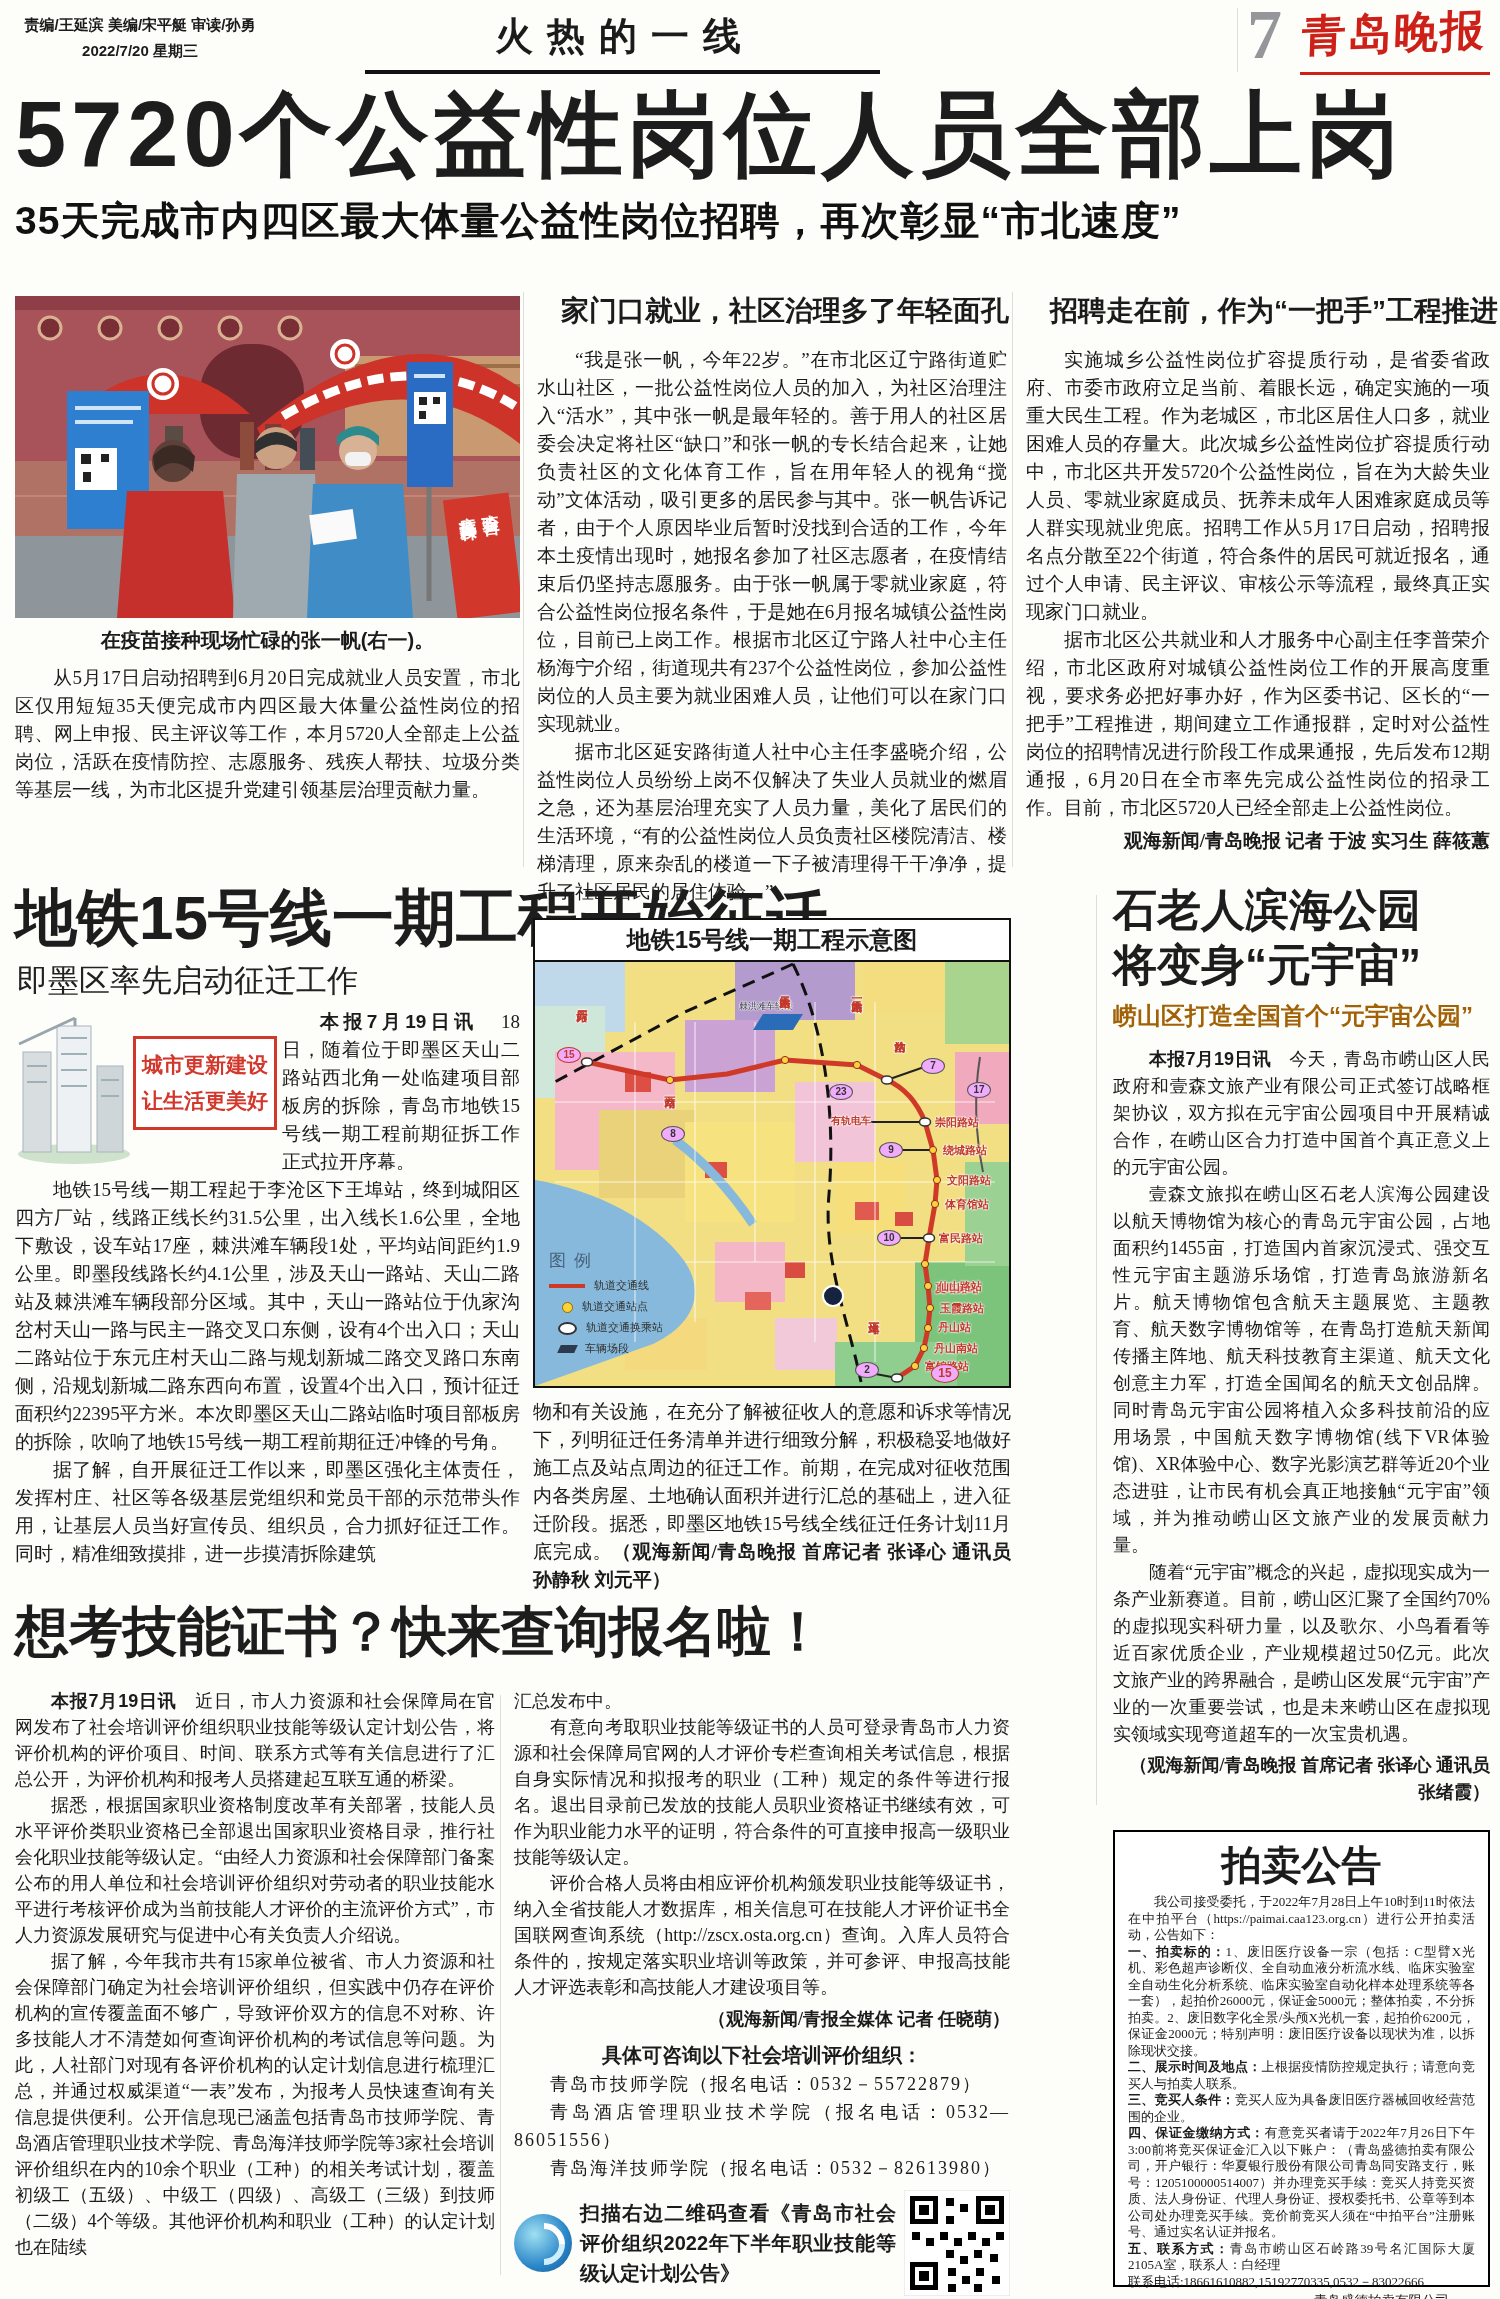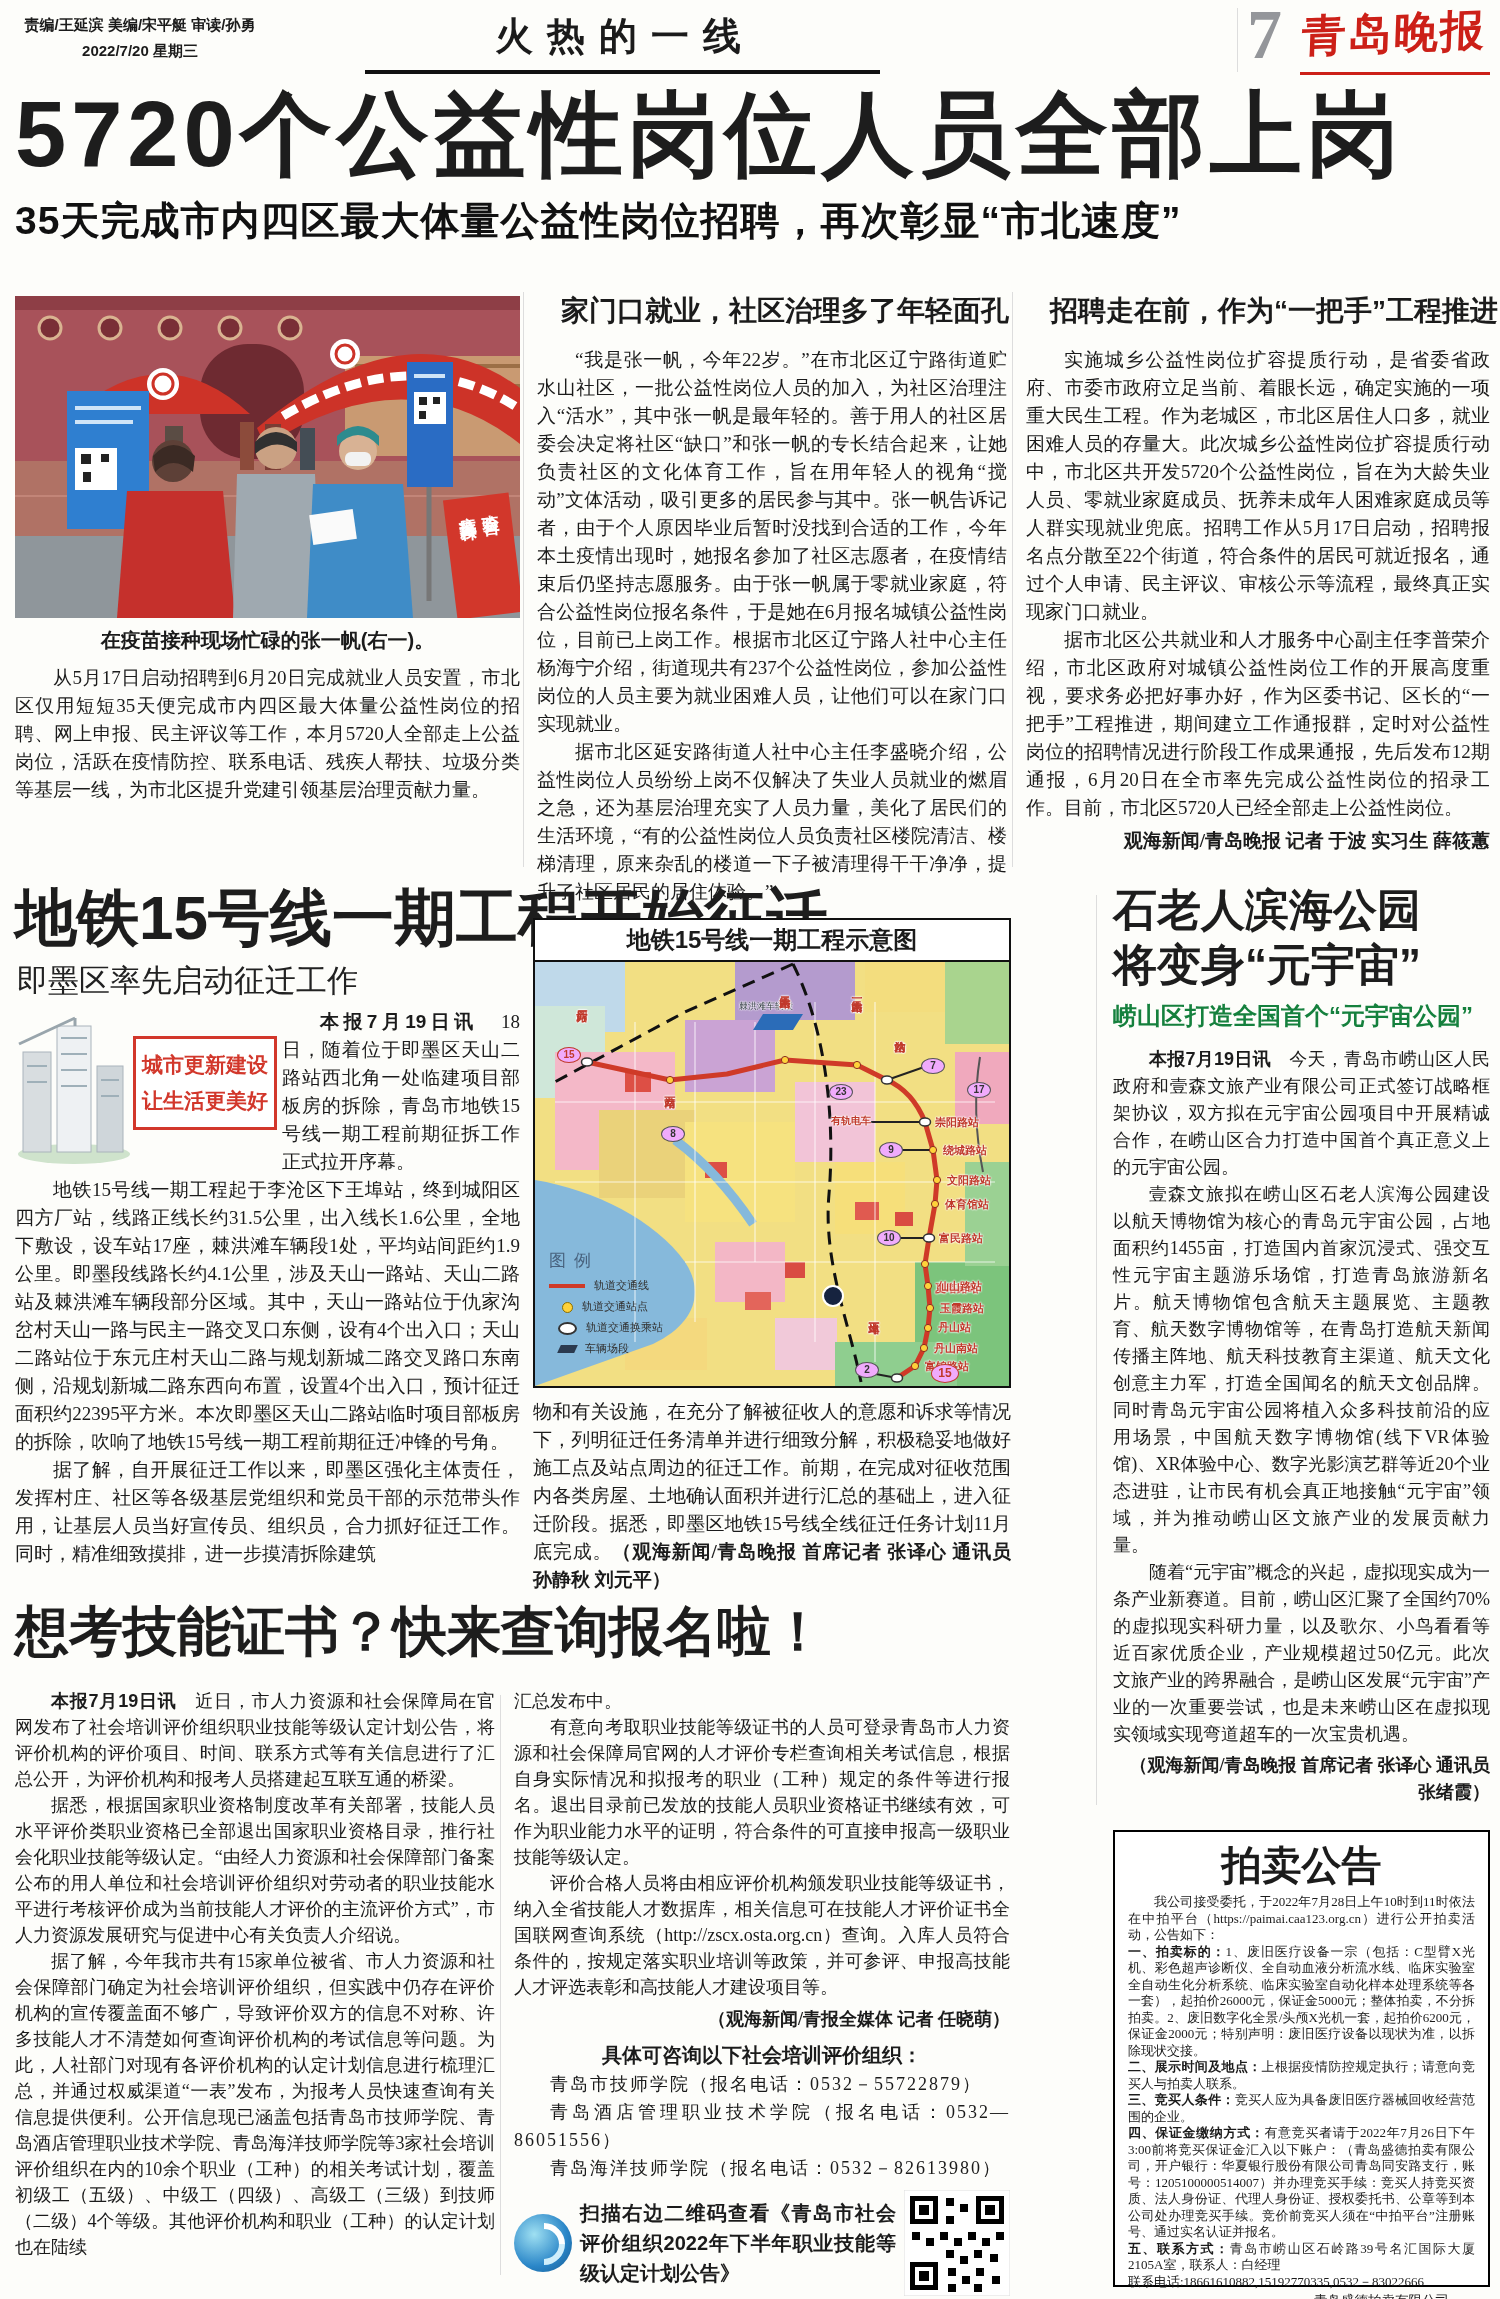--- a/index.html
+++ b/index.html
@@ -18,21 +18,21 @@
   .sec-title{font:900 38px/52px "Liberation Sans",sans-serif;letter-spacing:14px;text-align:center;}
   .pageno{font:700 70px/70px "Liberation Serif",serif;color:#94969a;}
   .masthead{font:900 44px/52px "Liberation Serif",serif;color:#cc2018;letter-spacing:2px;
             transform:skewX(-4deg) rotate(-2deg);}
   
   .h1{font:900 92px/100px "Liberation Sans",sans-serif;letter-spacing:5px;color:#1d1d1d;white-space:nowrap;}
   .sub1{font:600 39px/46px "Liberation Sans",sans-serif;letter-spacing:1px;color:#111;white-space:nowrap;}
   .h2{font:900 62px/68px "Liberation Sans",sans-serif;color:#1d1d1d;white-space:nowrap;}
   .sub2{font:500 31px/38px "Liberation Sans",sans-serif;color:#222;}
   .h3{font:900 44px/55px "Liberation Sans",sans-serif;color:#1d1d1d;}
-  .sub3{font:600 24px/32px "Liberation Sans",sans-serif;color:#15803d;margin-top:8px;}
+  .sub3{font:600 24px/32px "Liberation Sans",sans-serif;color:#a16207;margin-top:8px;}
   .h4{font:900 54px/62px "Liberation Sans",sans-serif;color:#1d1d1d;white-space:nowrap;}
   
   .photo{position:relative;width:505px;height:322px;overflow:hidden;background:#9a8f8a;}
   .photo-sign{position:absolute;right:4px;bottom:2px;width:66px;height:120px;background:#d2372b;
       transform:rotate(-7deg);display:flex;justify-content:center;gap:4px;padding-top:6px;box-sizing:border-box;}
   .photo-sign div{writing-mode:vertical-rl;color:#fff;font:700 17px/19px "Liberation Sans",sans-serif;letter-spacing:2px;}
   .caption{font:700 20px/28px "Liberation Sans",sans-serif;text-align:center;margin:8px 0 10px 0;}
   
   .m-illus{float:left;width:255px;height:152px;position:relative;margin:6px 12px 4px 0;}
   .stamp{position:absolute;left:118px;top:22px;width:134px;border:3px solid #d2372b;color:#d2372b;
@@ -147,21 +147,21 @@
       <path d="M322,150 Q343,128 364,150 L364,140 Q343,120 322,140 Z" fill="#2d8b8e"></path>
       <rect x="330" y="156" width="26" height="14" rx="6" fill="#f2f2f2"></rect>
       <rect x="296" y="216" width="44" height="30" fill="#fafafa" transform="rotate(-8 318 231)"></rect>
     </svg>
     <div class="photo-sign">
       <div>疫苗接种</div>
       <div>查验台</div>
     </div>
   </div>
   <div class="caption">在疫苗接种现场忙碌的张一帆(右一)。</div>
-  <p class="body-p">从5月17日启动招聘到6月20日完成就业人员安置，市北区仅用短短35天便完成市内四区最大体量公益性岗位的招聘、网上申报、民主评议等工作，本月5720人全部走上公益岗位，活跃在疫情防控、联系电话、残疾人帮扶、垃圾分类等基层一线，为市北区提升党建引领基层治理贡献力量。</p>
+  <p class="body-p">从5月17日启动招聘到6月20日完成就业人员安置，市北区仅用短短35天便完成市内四区最大体量公益性岗位的招聘、网上申报、民主评议等工作，本月5720人全部走上公益岗位，活跃在疫情防控、志愿服务、残疾人帮扶、垃圾分类等基层一线，为市北区提升党建引领基层治理贡献力量。</p>
 </div>
 
 <div class="vrule" style="left:523px;top:292px;height:575px;"></div>
 <div class="abs" style="left:537px;top:292px;width:470px;">
   <div class="col-title hei">家门口就业，社区治理多了年轻面孔</div>
   <p class="body-p">“我是张一帆，今年22岁。”在市北区辽宁路街道贮水山社区，一批公益性岗位人员的加入，为社区治理注入“活水”，其中张一帆是最年轻的。善于用人的社区居委会决定将社区“缺口”和张一帆的专长结合起来，让她负责社区的文化体育工作，旨在用年轻人的视角“搅动”文体活动，吸引更多的居民参与其中。张一帆告诉记者，由于个人原因毕业后暂时没找到合适的工作，今年本土疫情出现时，她报名参加了社区志愿者，在疫情结束后仍坚持志愿服务。由于张一帆属于零就业家庭，符合公益性岗位报名条件，于是她在6月报名城镇公益性岗位，目前已上岗工作。根据市北区辽宁路人社中心主任杨海宁介绍，街道现共有237个公益性岗位，参加公益性岗位的人员主要为就业困难人员，让他们可以在家门口实现就业。</p>
   <p class="body-p">据市北区延安路街道人社中心主任李盛晓介绍，公益性岗位人员纷纷上岗不仅解决了失业人员就业的燃眉之急，还为基层治理充实了人员力量，美化了居民们的生活环境，“有的公益性岗位人员负责社区楼院清洁、楼梯清理，原来杂乱的楼道一下子被清理得干干净净，提升了社区居民的居住体验。”</p>
 </div>
 
 <div class="vrule" style="left:1012px;top:292px;height:575px;"></div>

